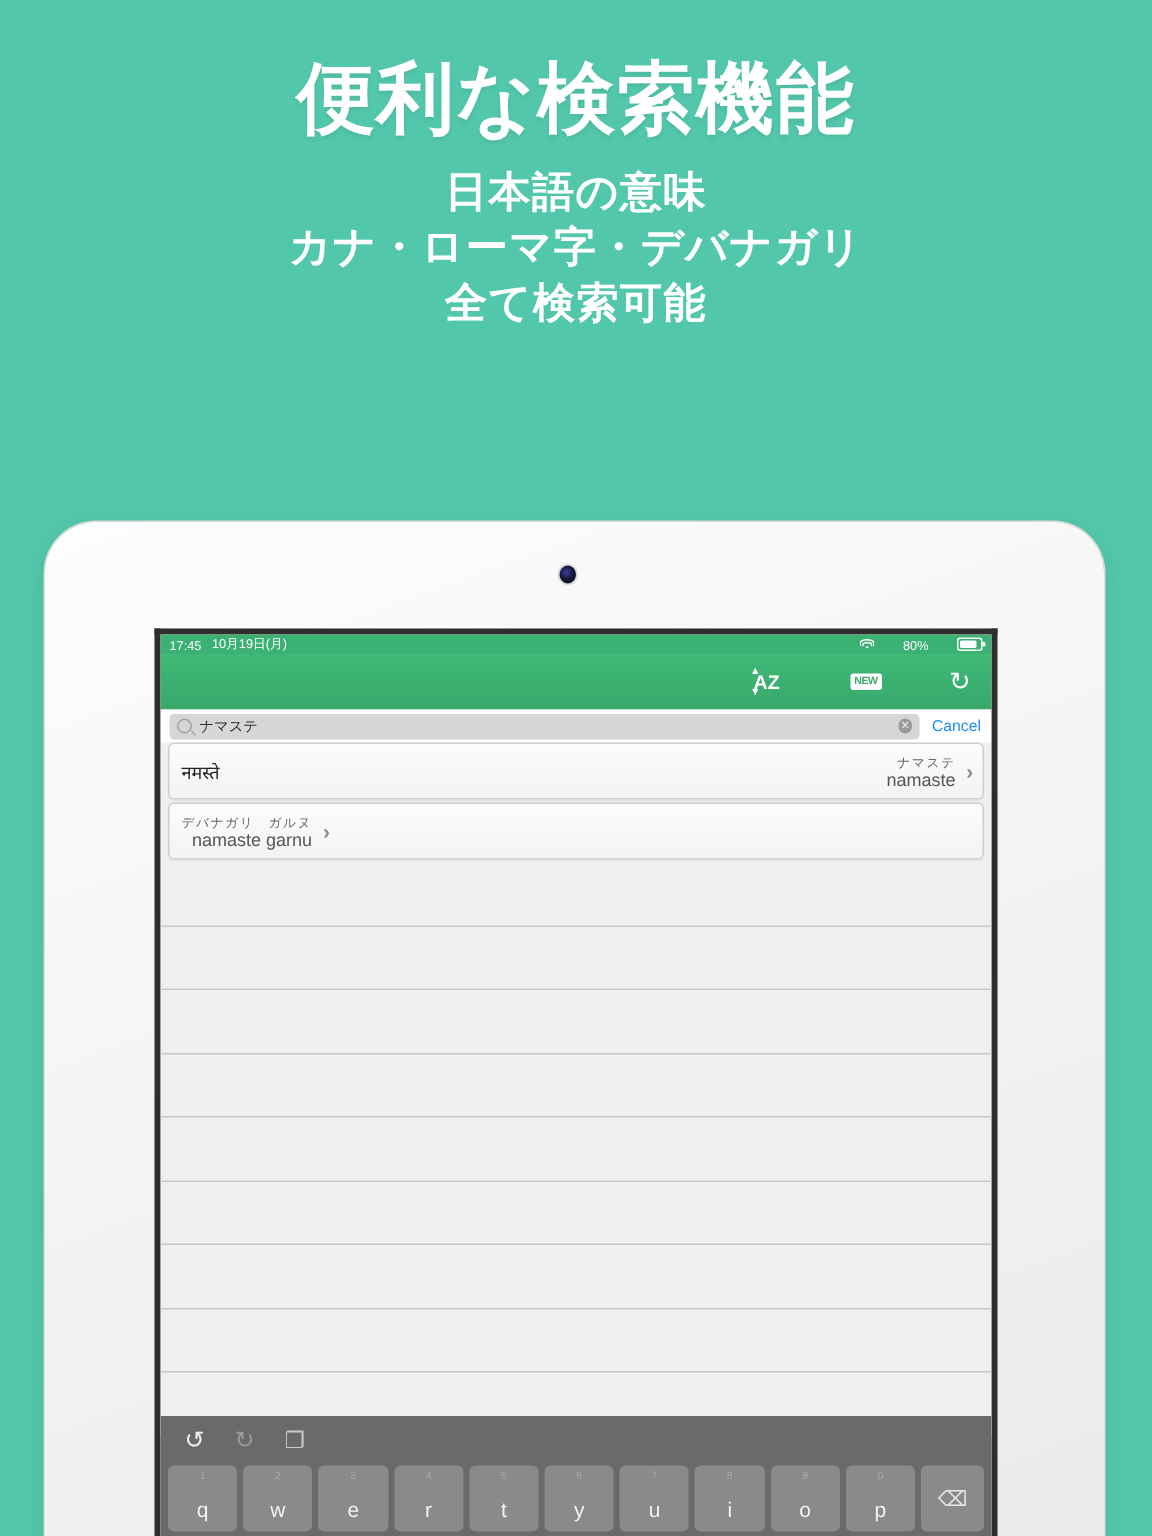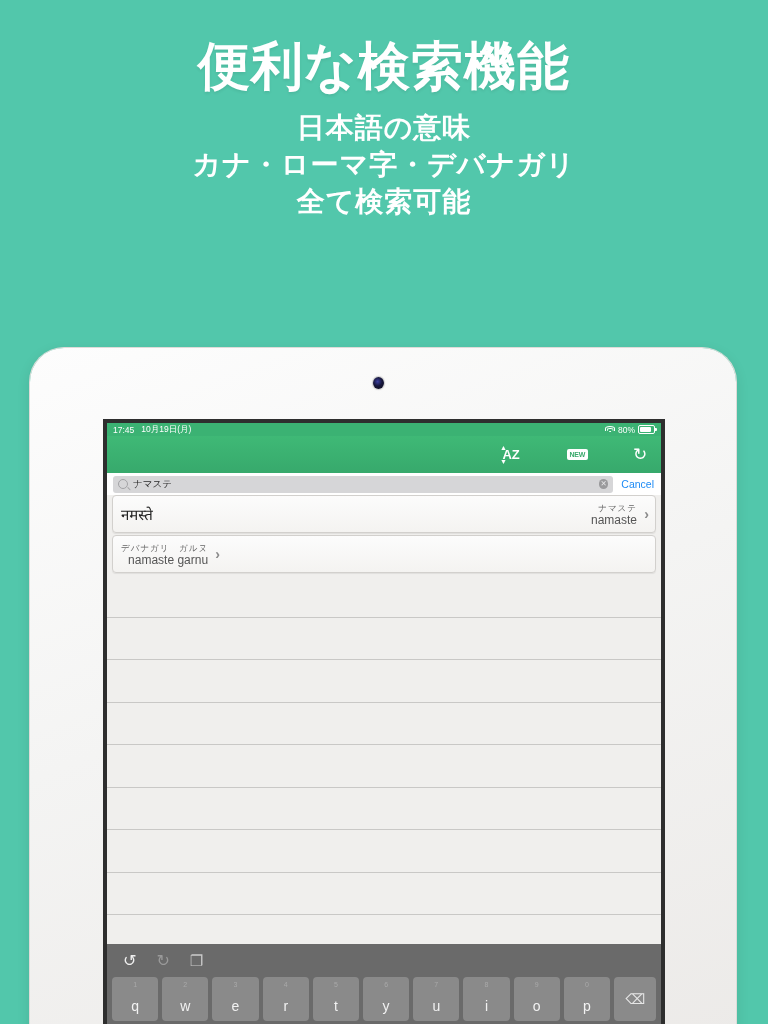--- a/index.html
+++ b/index.html
@@ -43,21 +43,21 @@
   }
   .screen-inner{position:absolute;left:0;top:0;right:0;bottom:0;overflow:hidden;}
 
   
   .statusbar{
     height:13px;background:#3bb273;color:#ffffff;
     display:flex;align-items:center;justify-content:space-between;
     padding:0 6px;font-size:8.5px;
   }
   .sb-left{display:flex;align-items:center;gap:7px;white-space:nowrap;}
-  .sb-right{display:flex;align-items:center;gap:3px;white-space:nowrap;}
+  .sb-right{display:flex;align-items:center;gap:19px;white-space:nowrap;}
   .wifi-icon{display:inline-block;width:9px;height:8px;position:relative;}
   .wifi-icon i{position:absolute;left:50%;transform:translateX(-50%);
     border:1.1px solid #fff;border-bottom:none;border-radius:50% 50% 0 0;}
   .wifi-icon i:nth-child(1){width:8px;height:4px;top:0.5px;}
   .wifi-icon i:nth-child(2){width:4.6px;height:2.4px;top:2.6px;}
   .wifi-icon i:nth-child(3){width:1.8px;height:1.8px;top:5px;background:#fff;border:none;border-radius:50%;}
   .batt{display:inline-block;width:15px;height:7.5px;border:1px solid #fff;border-radius:2px;position:relative;}
   .batt::after{content:"";position:absolute;right:-3px;top:2px;width:1.6px;height:3px;background:#fff;border-radius:0 1px 1px 0;}
   .batt i{position:absolute;left:1px;top:1px;bottom:1px;width:10.5px;background:#fff;border-radius:1px;}
 
@@ -98,21 +98,21 @@
   
   .list{background:#f0efed;position:relative;}
   .result{
     position:relative;margin:0 5px 2px 5px;height:38px;
     background:linear-gradient(#fcfcfc,#f4f3f1);
     border:1px solid #d2d0cd;border-radius:4px;
     box-shadow:0 1px 1px rgba(0,0,0,.07);
     display:flex;align-items:center;padding:0 4px 0 8px;
     box-sizing:border-box;cursor:pointer;
   }
-  .res-left{flex:1;font-size:15px;color:#222;white-space:nowrap;}
+  .res-left{flex:1;font-size:12px;color:#222;white-space:nowrap;}
   .res-right{text-align:right;margin-right:5px;}
   .res-kana{font-size:8.5px;color:#666;letter-spacing:1px;line-height:12px;white-space:nowrap;}
   .res-romaji{font-size:12px;color:#555;line-height:13px;white-space:nowrap;}
   .chev{color:#8a8a8a;font-size:14px;font-weight:bold;line-height:14px;width:9px;text-align:center;}
   .emptyrow{height:42.5px;border-bottom:1px solid #c9c8c6;box-sizing:border-box;}
 
   
   .keyboard{
     position:absolute;left:0;right:0;bottom:0;height:80px;
     background:#6a6a6a;

